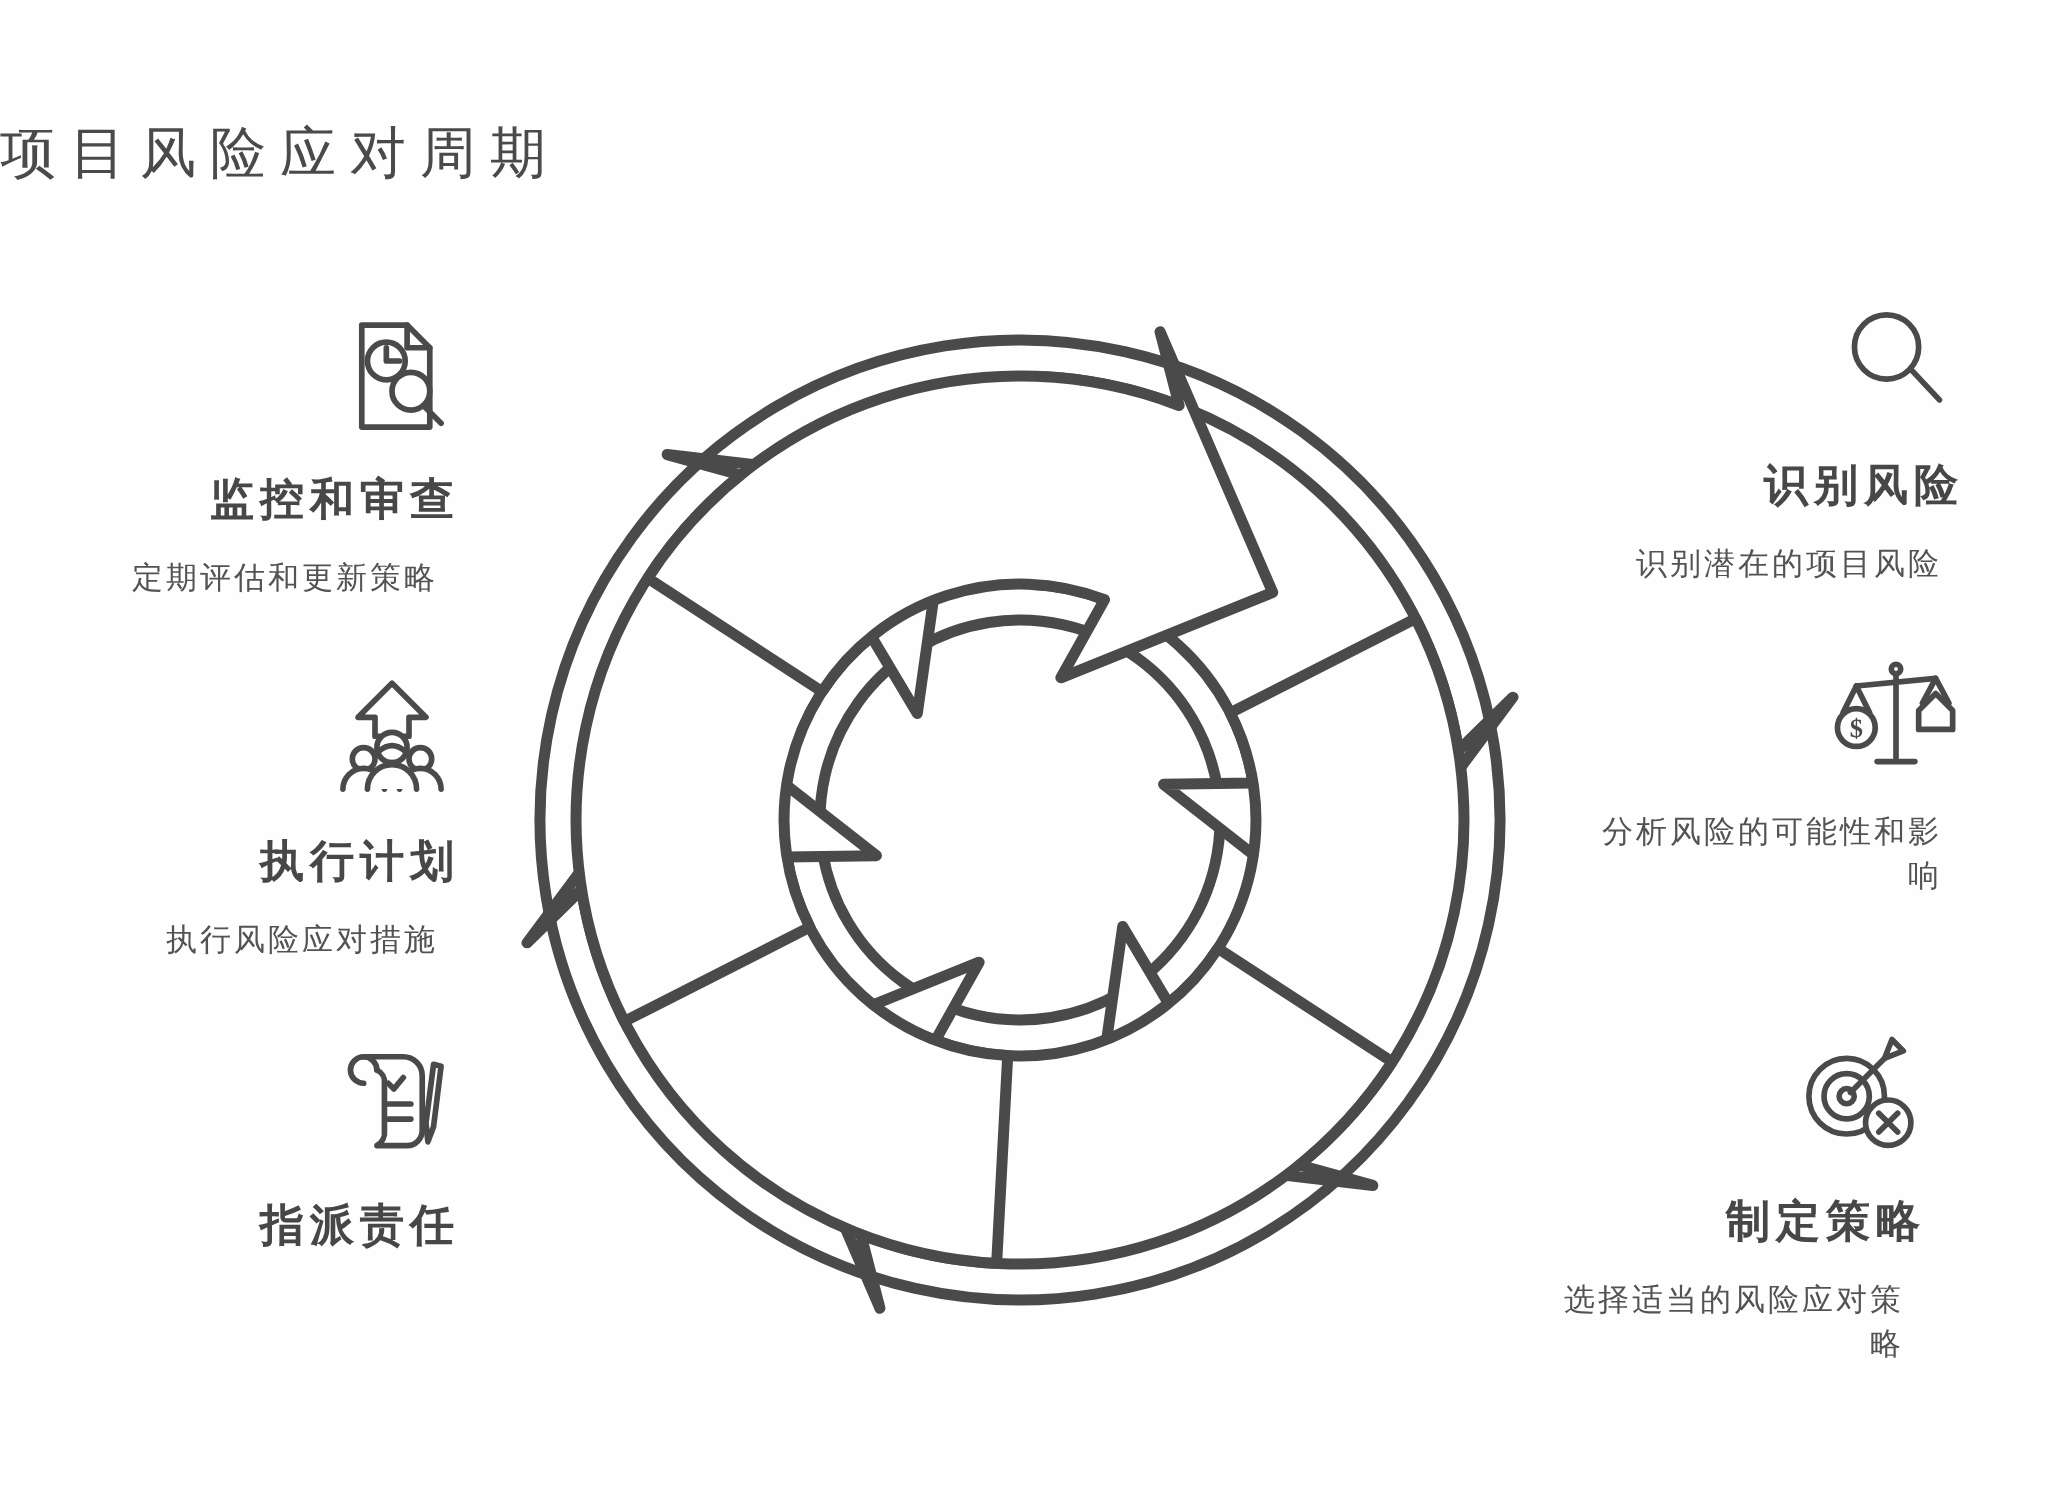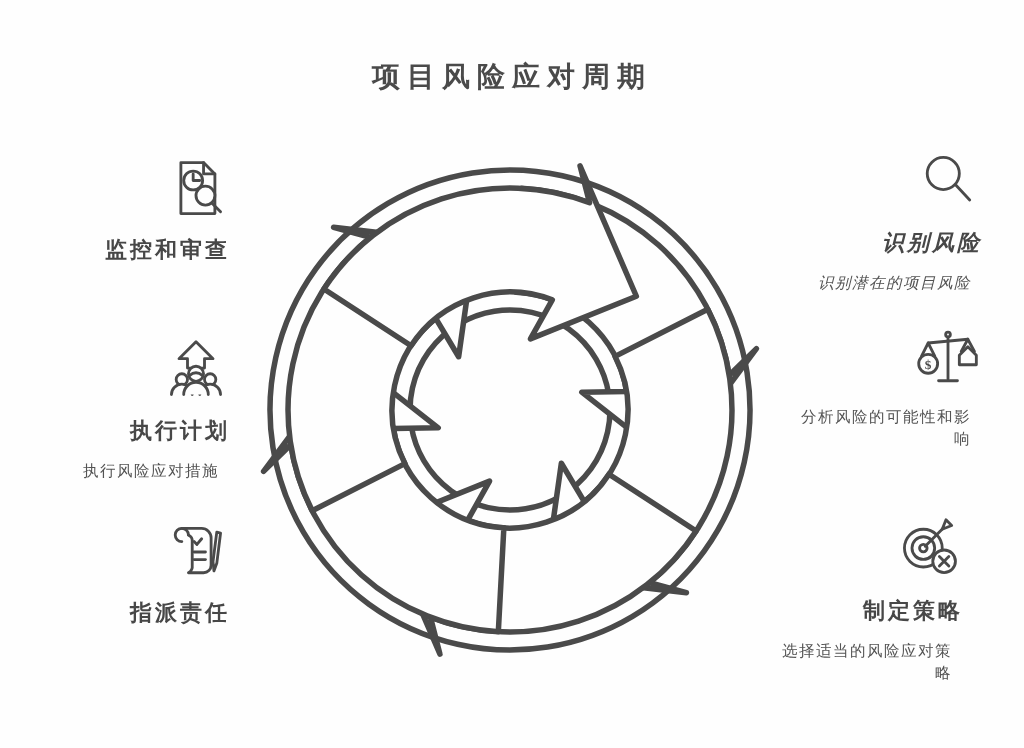--- a/index.html
+++ b/index.html
@@ -8,23 +8,23 @@
     background: #ffffff;
     font-family: "Liberation Serif", "DejaVu Serif", serif;
     color: #4a4a4a;
     overflow: hidden;
   }
   .canvas { position: relative; width: 1024px; height: 748px; background: #fefefe; }
 
   .page-title {
     position: absolute;
     top: 58px; left: 0; width: 100%;
-    text-align: center;
+    text-align: left;
     font-size: 28px;
-    font-weight: bold;
+    font-weight: normal;
     letter-spacing: 7px;
     color: #4a4a4a;
   }
 
   .side-item {
     position: absolute;
     width: 208px;
     text-align: right;
   }
   .side-item .icon-wrap { display: block; height: 70px; margin-bottom: 10px; }
@@ -43,21 +43,21 @@
     color: #535353;
     margin: 0 auto;
     max-width: 186px;
   }
 
   
   .pos-l1 { left: 22px;  top: 155px; }
   .pos-l2 { left: 22px;  top: 336px; }
   .pos-l3 { left: 22px;  top: 518px; }
   
-  .pos-r1 { left: 774px; top: 148px; font-style: italic; }
+  .pos-r1 { left: 774px; top: 148px; }
   .pos-r2 { left: 774px; top: 326px; }
   .pos-r3 { left: 755px; top: 516px; }
 
   .cycle-wrap {
     position: absolute;
     left: 250px; top: 150px;
     width: 520px; height: 520px;
   }
 
   .ink-stroke { stroke: #4a4a4a; fill: none; stroke-width: 3; stroke-linecap: round; stroke-linejoin: round; }
@@ -76,20 +76,21 @@
           <path d="M20 8 H44 L56 20 V62 H20 Z"></path>
           <path d="M44 8 V20 H56"></path>
           <circle cx="33" cy="27" r="10"></circle>
           <path d="M33 27 V20 M33 27 H40"></path>
           <circle cx="46" cy="43" r="10" fill="#fefefe"></circle>
           <path d="M53 51 L62 60"></path>
         </g>
       </svg>
     </span>
     <div class="item-title">监控和审查</div>
+    <div class="item-desc">定期评估和更新策略</div>
   </div>
 
   <div class="side-item pos-l2">
     <span class="icon-wrap">
       <svg viewBox="0 0 72 72">
         <g class="ink-stroke">
           <path d="M36 6 L54 24 H45 V34 H27 V24 H18 Z"></path>
           <circle cx="36" cy="40" r="8" fill="#fefefe"></circle>
           <path d="M29 42 Q36 36 43 42"></path>
           <circle cx="21" cy="46" r="6" fill="#fefefe"></circle>

